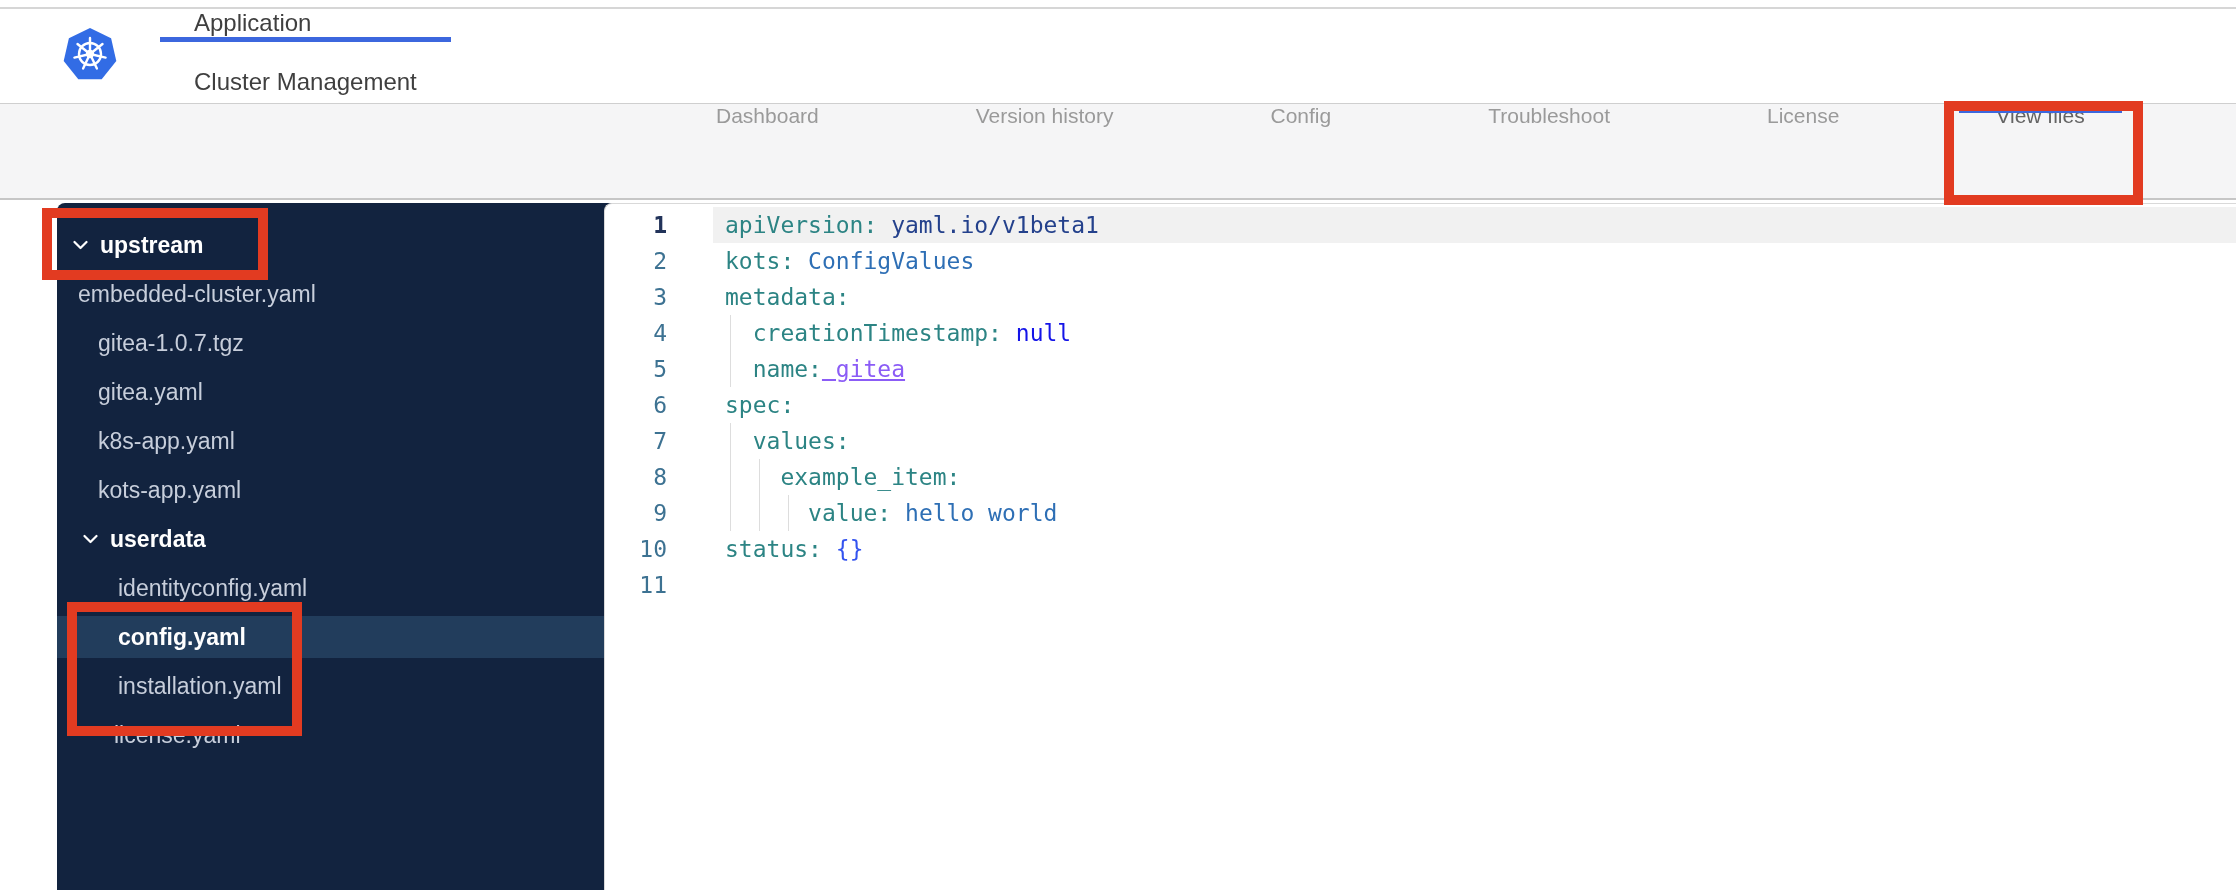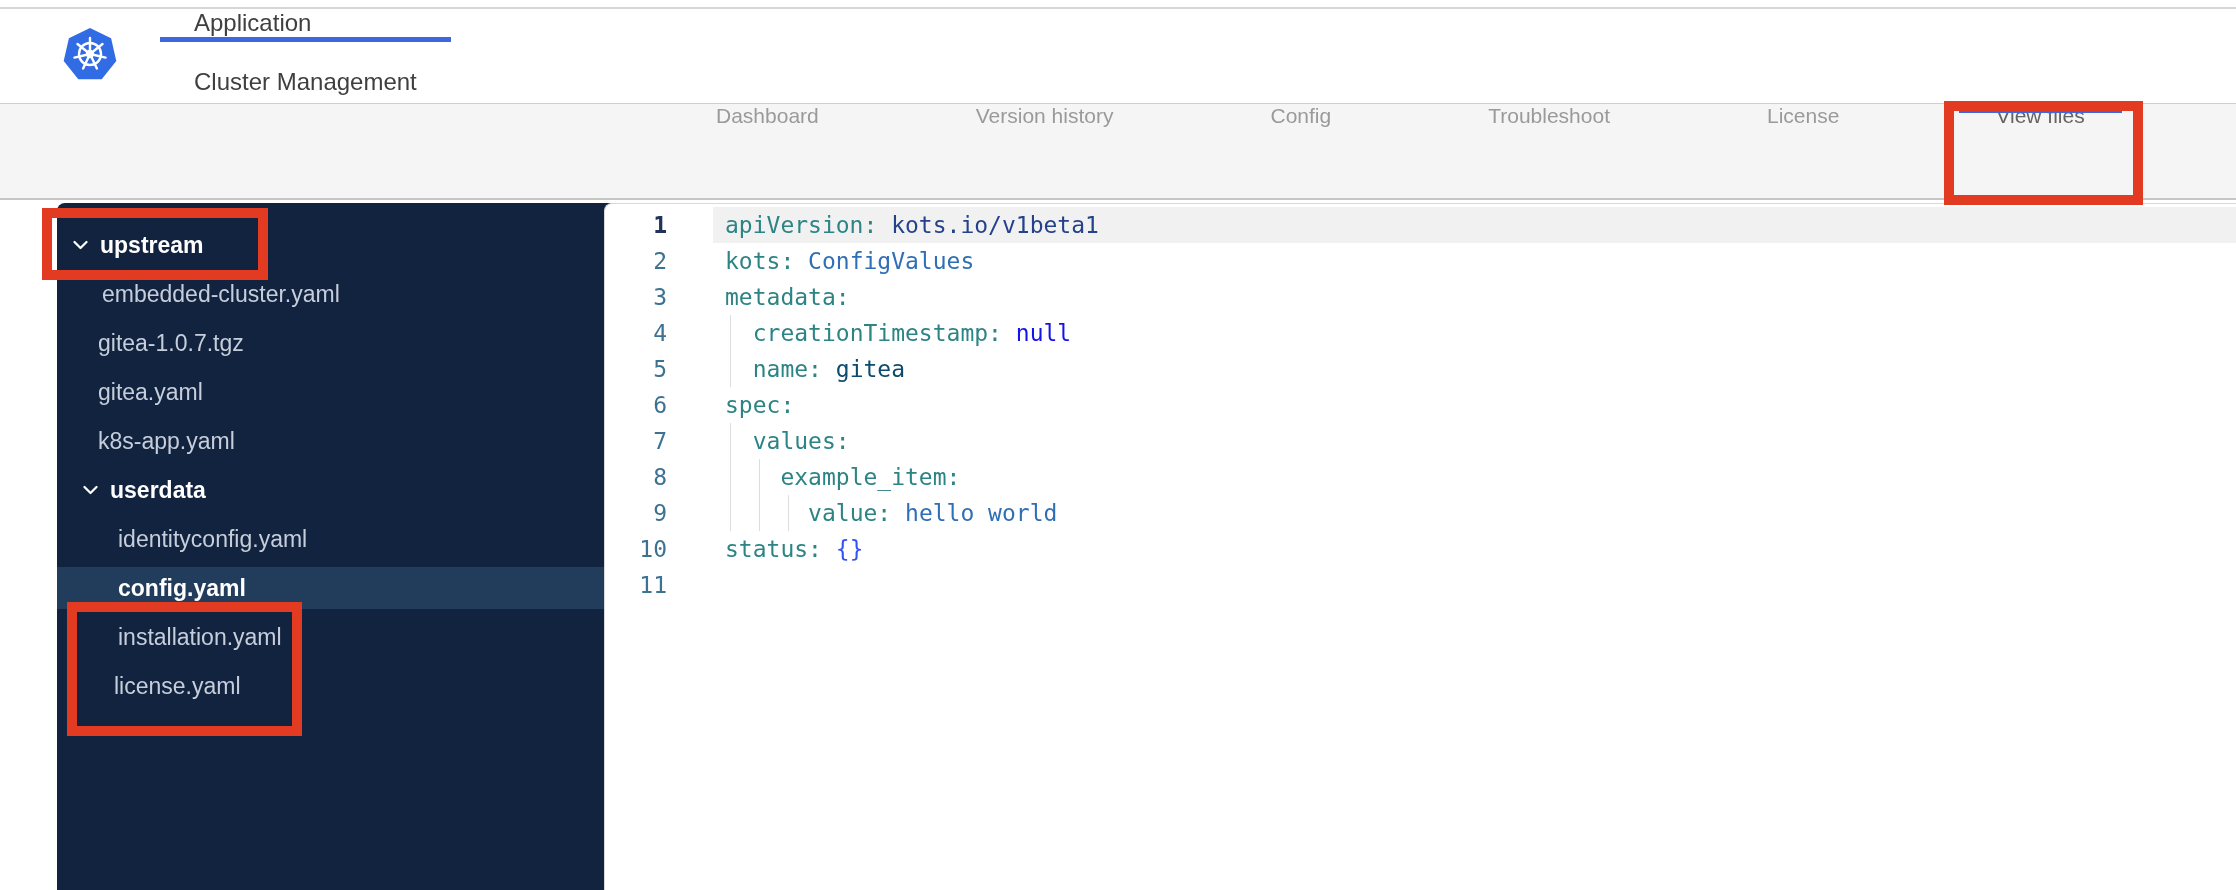--- a/index.html
+++ b/index.html
@@ -67,21 +67,21 @@
   .gutter {
     width:108px; padding-right:46px; text-align:right; color:#3d7292; flex:0 0 auto;
   }
   .code { flex:1 1 auto; position:relative; padding-left:12px; white-space:pre; }
   .code-line.active .code { background:#f1f1f1; }
   .code-line.active .gutter { color:#22335a; font-weight:bold; }
   .g { position:absolute; top:0; bottom:0; width:1px; background:#dddddd; }
   .tk-key   { color:#2c8484; }
   .tk-navy  { color:#24418c; }
   .tk-blue  { color:#2e6fb5; }
-  .tk-teal  { color:#0c4a6e; }
+  .tk-teal  { color:#8b5cf6;text-decoration:underline; }
   .tk-const { color:#1414e8; }
   .tk-brace { color:#3353ef; }
   .tk-plain { color:#333333; }
 
   
   .ann { position:absolute; border:10px solid #e23b21; pointer-events:none; z-index:50; }
   #ann-viewfiles { left:1944px; top:101px; width:199px; height:104px; }
   #ann-upstream  { left:42px;  top:208px; width:226px; height:72px; }
   #ann-userdata  { left:67px;  top:602px; width:235px; height:134px; }
 </style>
@@ -143,31 +143,34 @@
   <div id="sidebar">
     <div id="file-tree">
         <div class="tree-row folder" style="padding-left: 16px;">
           <span class="chev">
             <svg width="15" height="10" viewBox="0 0 15 10">
               <polyline points="1.5,2 7.5,8 13.5,2" fill="none" stroke="#ffffff" stroke-width="2.2" stroke-linecap="round" stroke-linejoin="round"></polyline>
             </svg>
           </span>
           <span>upstream</span>
         </div>
-        <div class="tree-row file" style="padding-left: 45px;">
+        <div class="tree-row file" style="padding-left: 21px;">
           <span>embedded-cluster.yaml</span>
         </div>
         <div class="tree-row file" style="padding-left: 41px;">
           <span>gitea-1.0.7.tgz</span>
         </div>
         <div class="tree-row file" style="padding-left: 41px;">
           <span>gitea.yaml</span>
         </div>
         <div class="tree-row file" style="padding-left: 41px;">
           <span>k8s-app.yaml</span>
+        </div>
+        <div class="tree-row file" style="padding-left: 41px;">
+          <span>kots-app.yaml</span>
         </div>
         <div class="tree-row folder" style="padding-left: 26px;">
           <span class="chev">
             <svg width="15" height="10" viewBox="0 0 15 10">
               <polyline points="1.5,2 7.5,8 13.5,2" fill="none" stroke="#ffffff" stroke-width="2.2" stroke-linecap="round" stroke-linejoin="round"></polyline>
             </svg>
           </span>
           <span>userdata</span>
         </div>
         <div class="tree-row file" style="padding-left: 61px;">
@@ -182,21 +185,21 @@
         <div class="tree-row file" style="padding-left: 57px;">
           <span>license.yaml</span>
         </div>
       </div>
   </div>
 
   <div id="editor">
     <div id="code-lines">
         <div class="code-line active">
           <div class="gutter">1</div>
-          <div class="code"><span class="tk-key">apiVersion:</span><span class="tk-navy"> kots.io/v1beta1</span></div>
+          <div class="code"><span class="tk-key">apiVersion:</span><span class="tk-navy"> yaml.io/v1beta1</span></div>
         </div>
         <div class="code-line">
           <div class="gutter">2</div>
           <div class="code"><span class="tk-key">kots:</span><span class="tk-blue"> ConfigValues</span></div>
         </div>
         <div class="code-line">
           <div class="gutter">3</div>
           <div class="code"><span class="tk-key">metadata:</span></div>
         </div>
         <div class="code-line">

